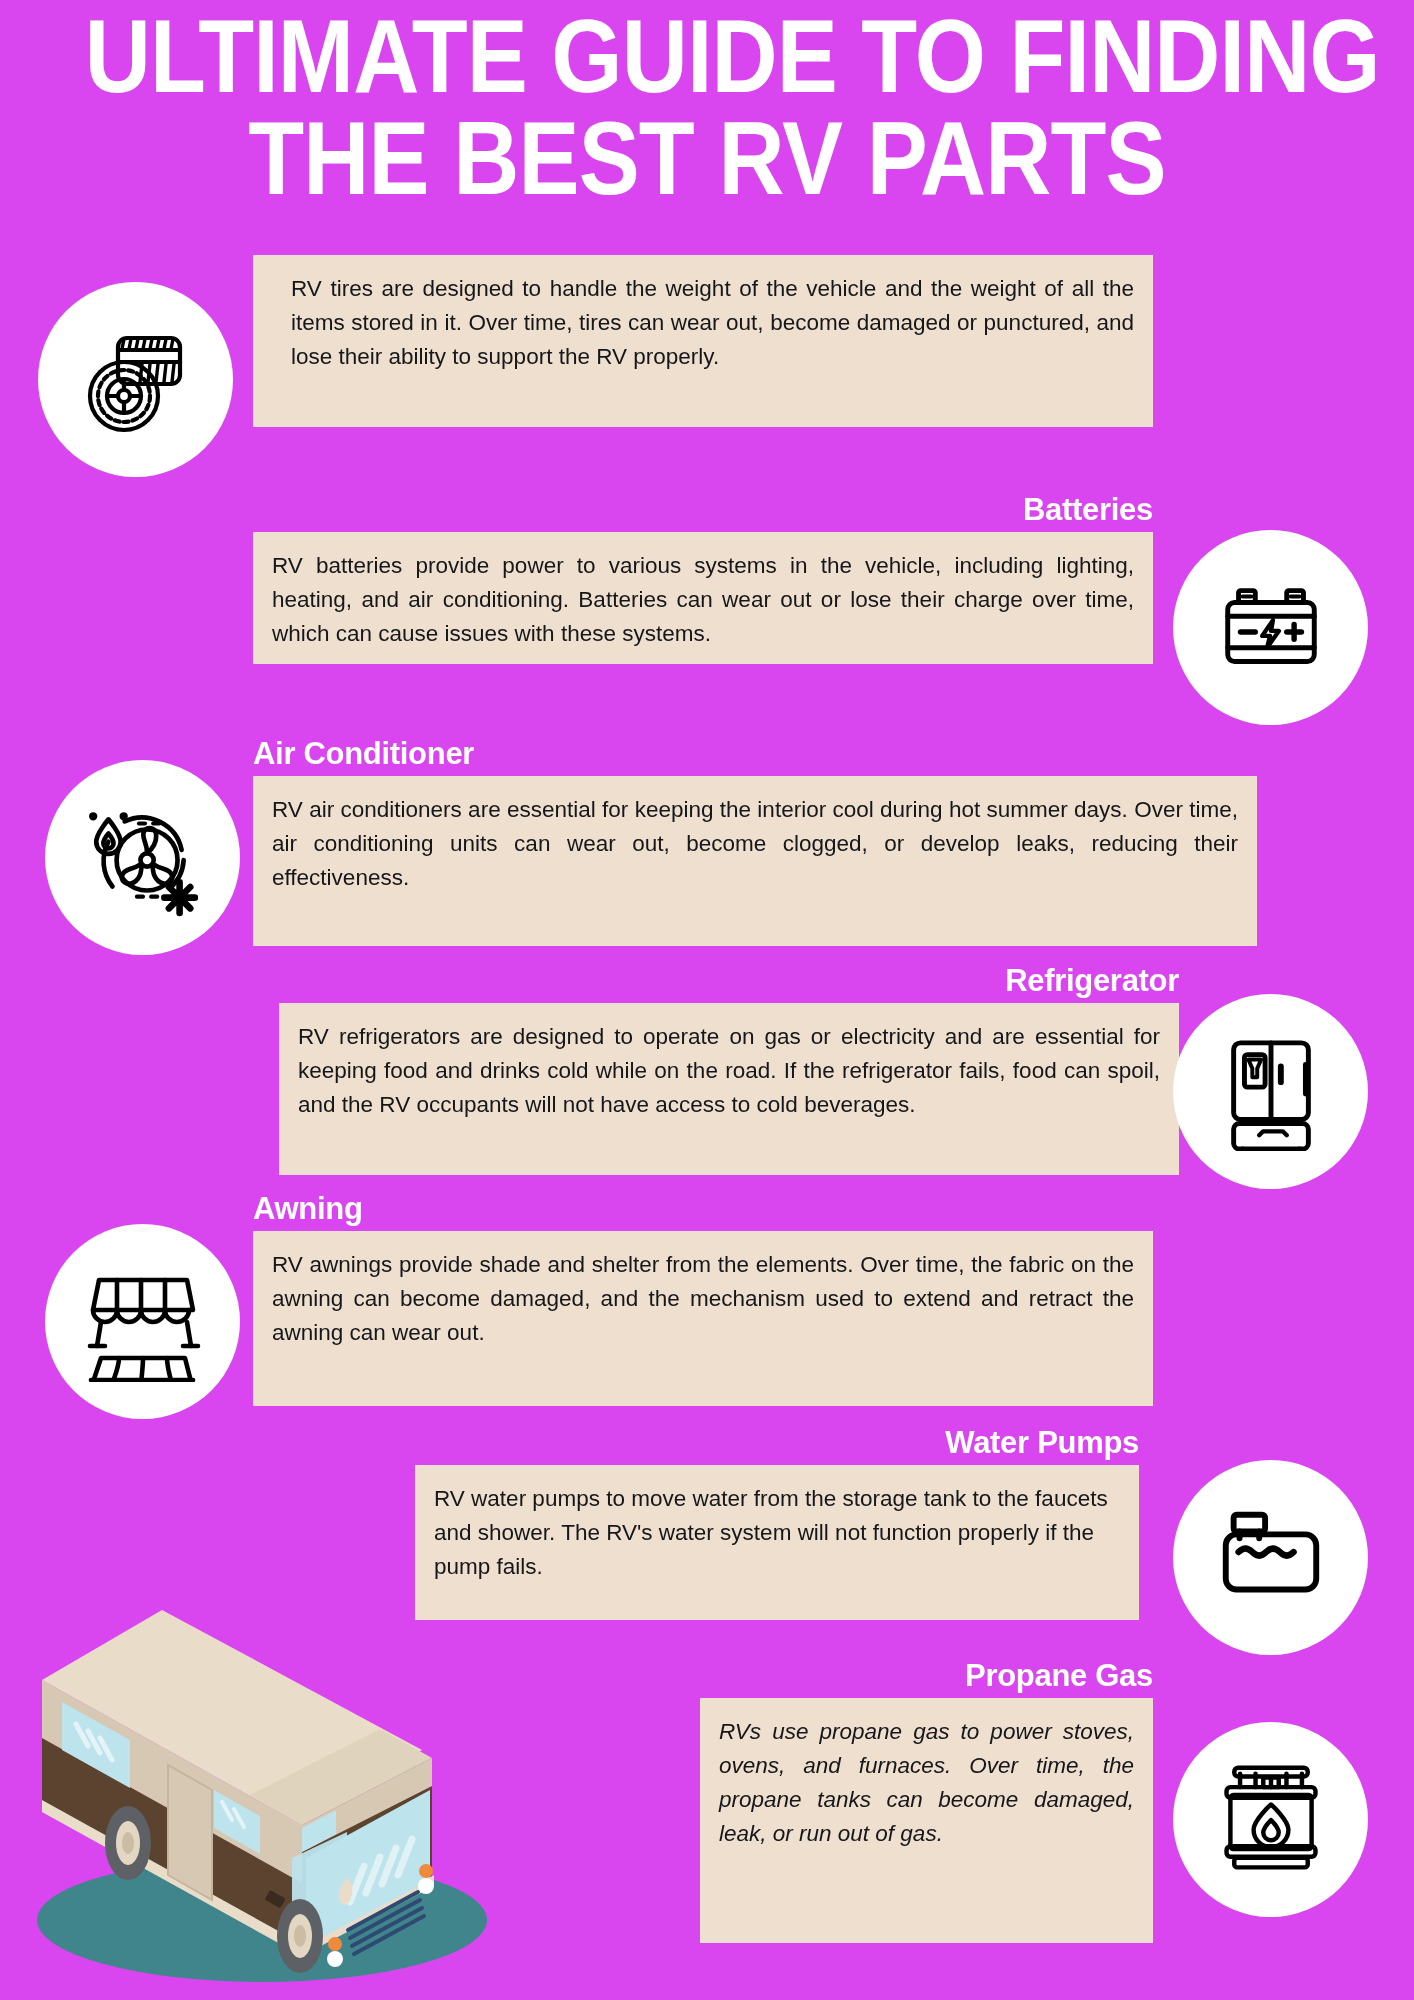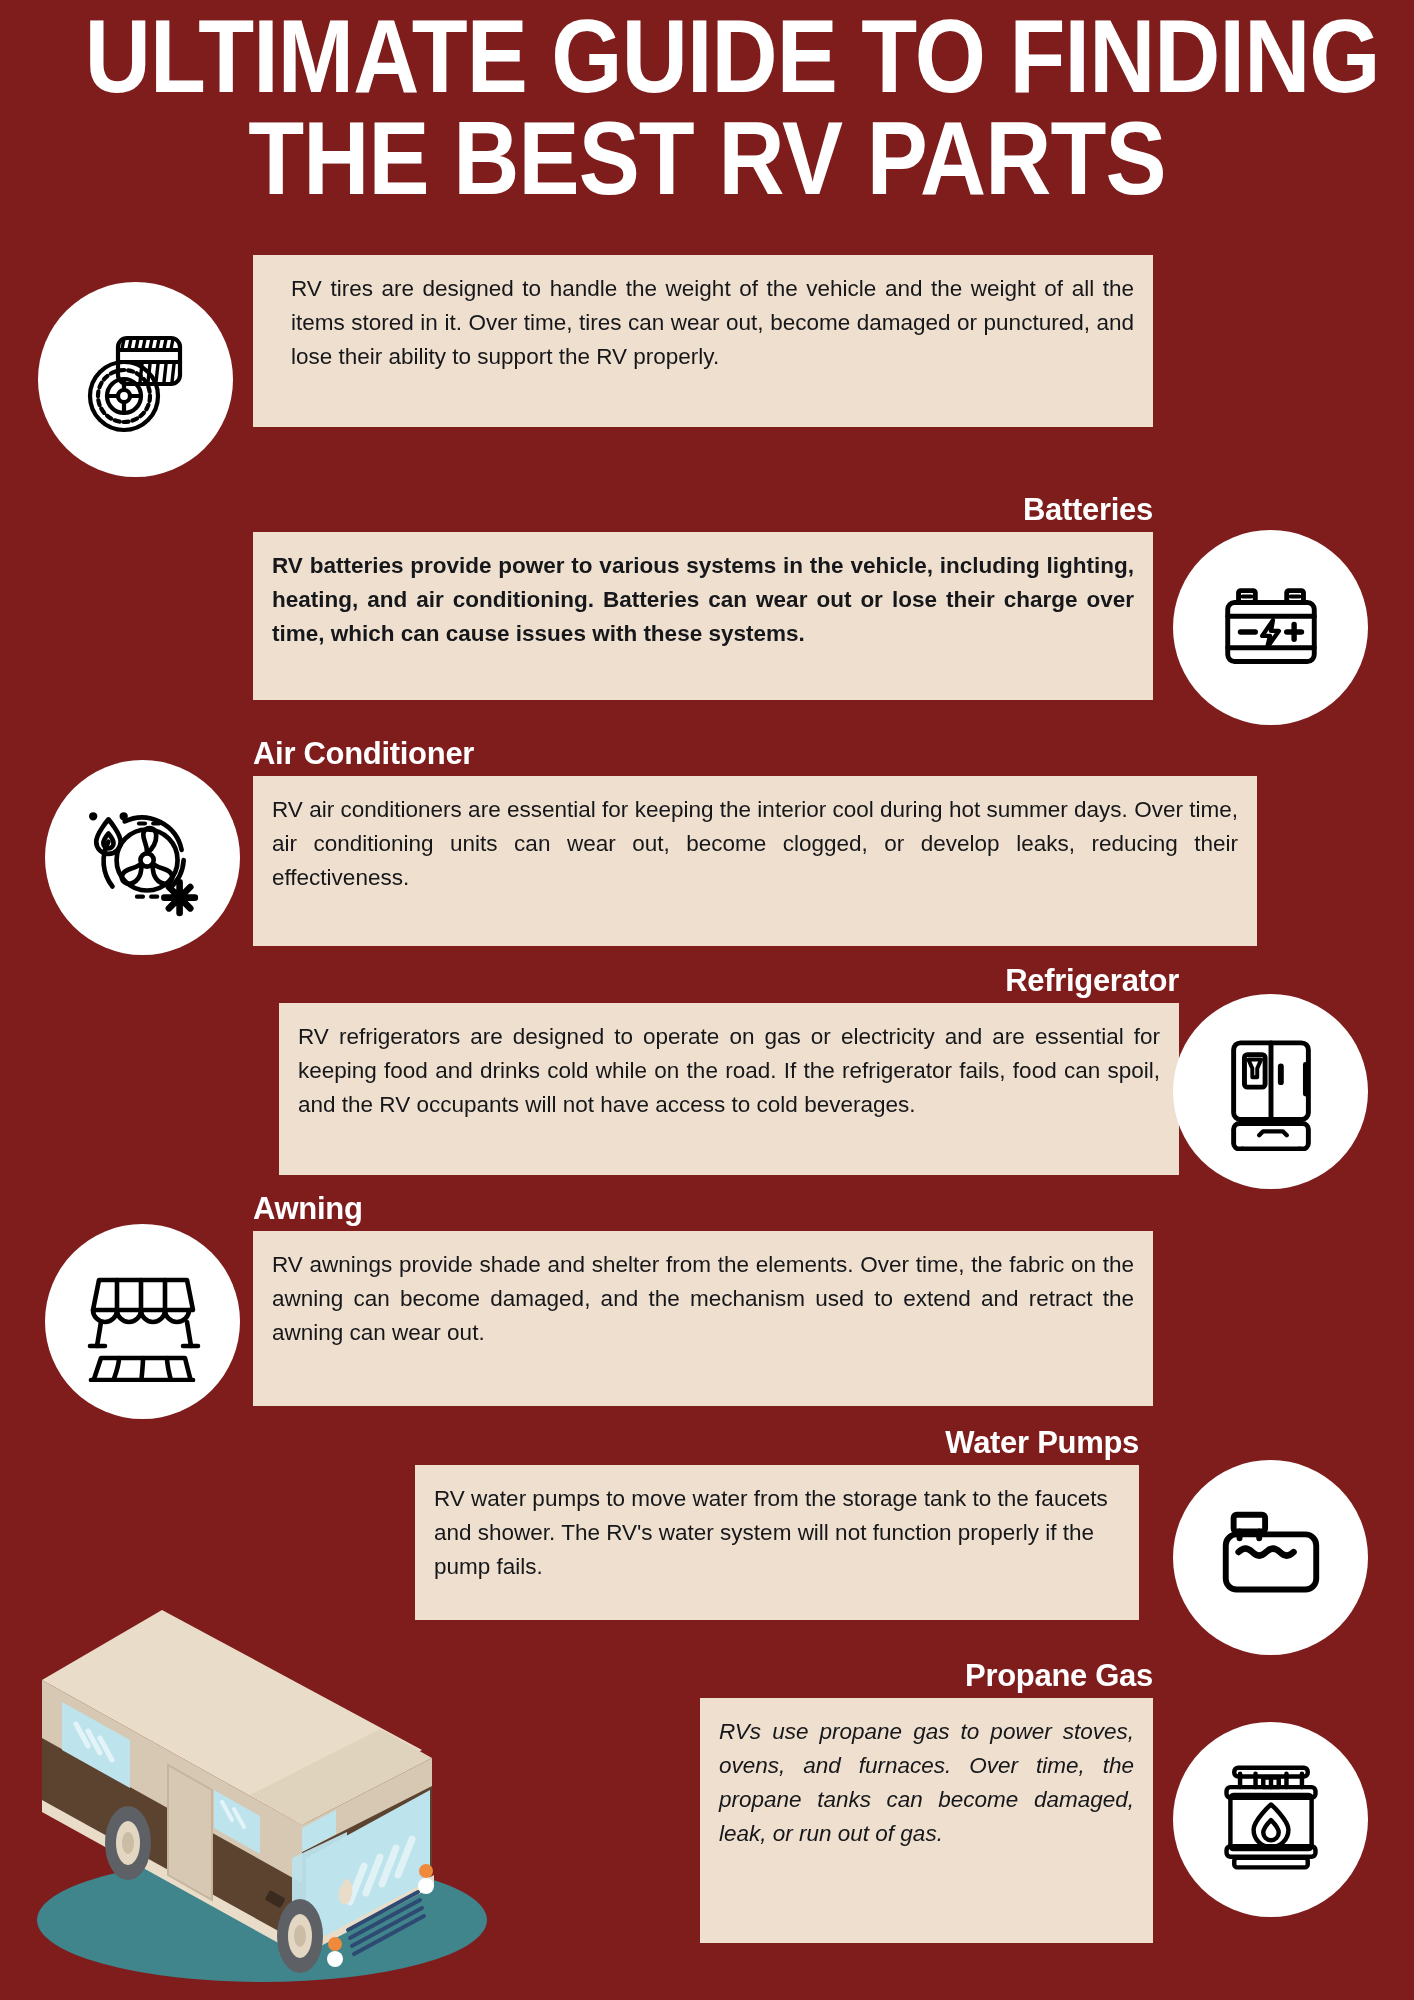--- a/index.html
+++ b/index.html
@@ -4,21 +4,21 @@
 <style>
   html, body {
     margin: 0;
     padding: 0;
     background: #4b9aa1;
   }
   #poster {
     position: relative;
     width: 1414px;
     height: 2000px;
-    background: #7f1d1d;
+    background: #d946ef;
     overflow: hidden;
     font-family: "Liberation Sans", sans-serif;
   }
 
   
   .title-block {
     position: absolute;
     top: 6px;
     left: 0;
     width: 1414px;
@@ -148,21 +148,21 @@
         <path d="M29 64 H44" stroke-width="5.5"></path>
         <path d="M76 64 H91" stroke-width="5.5"></path>
         <path d="M83.5 56.5 V71.5" stroke-width="5.5"></path>
         <path d="M62 52 L51 68 H59 L56 80 L68 63 H60 Z" stroke-width="4.4" stroke-linejoin="round"></path>
       </svg>
     </span>
   </div>
 
   <div class="section" style="left:253px; top:494px; width:900px;">
     <div class="sec-head right">Batteries</div>
-    <div class="panel" style="height:168px;font-weight:bold;">RV batteries provide power to various systems in the vehicle, including lighting, heating, and air conditioning. Batteries can wear out or lose their charge over time, which can cause issues with these systems.</div>
+    <div class="panel" style="height:132px;">RV batteries provide power to various systems in the vehicle, including lighting, heating, and air conditioning. Batteries can wear out or lose their charge over time, which can cause issues with these systems.</div>
   </div>
 
   <div class="badge" style="left:45px; top:760px; width:195px; height:195px;">
     <span>
       <svg width="122" height="122" viewBox="0 0 120 120" fill="none" stroke="#000" stroke-width="4.6" stroke-linecap="round" stroke-linejoin="round">
 
         <path d="M42 24 A40 40 0 0 1 98 52"></path>
         <path d="M100 62 A40 40 0 0 1 86 90"></path>
         <path d="M30 88 A40 40 0 0 1 26 44"></path>
         <path d="M56 26 H62" stroke-width="4"></path>

